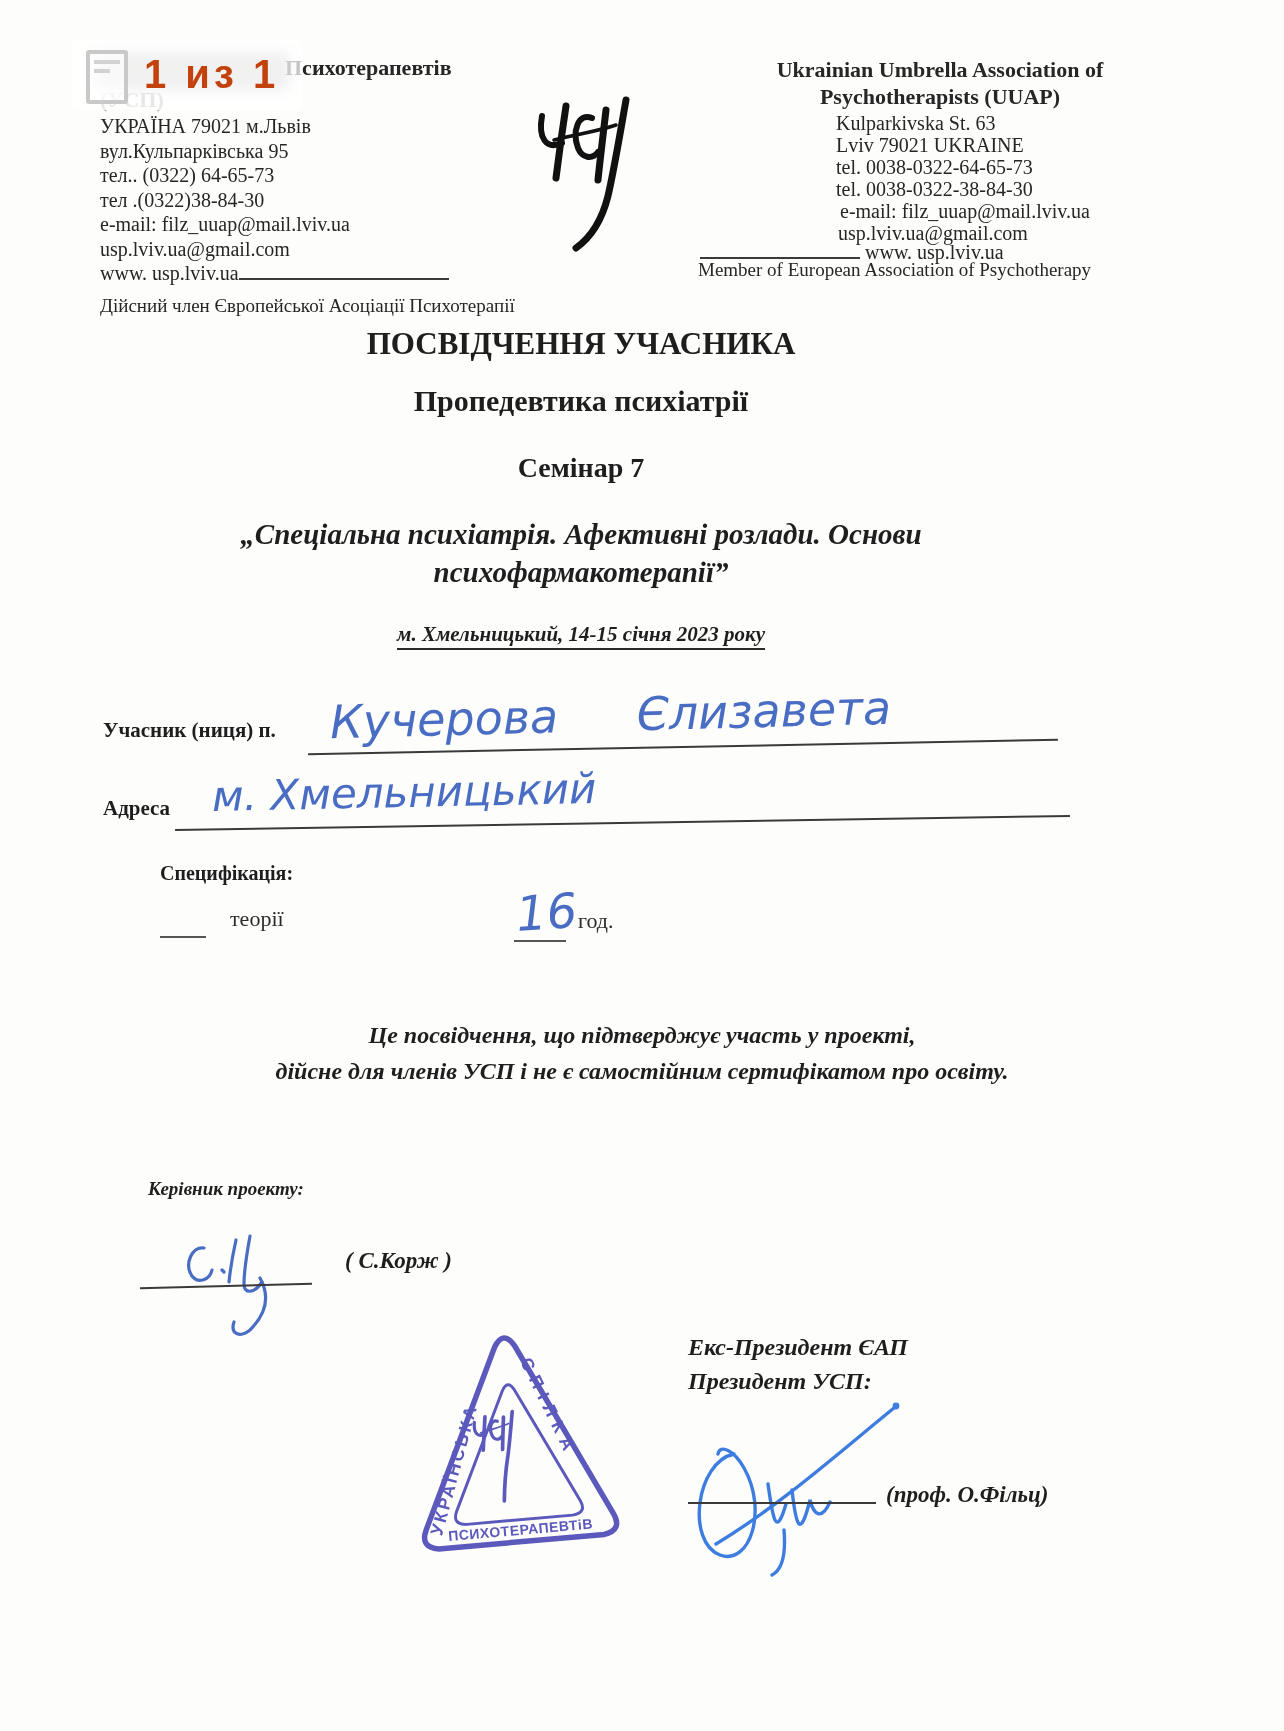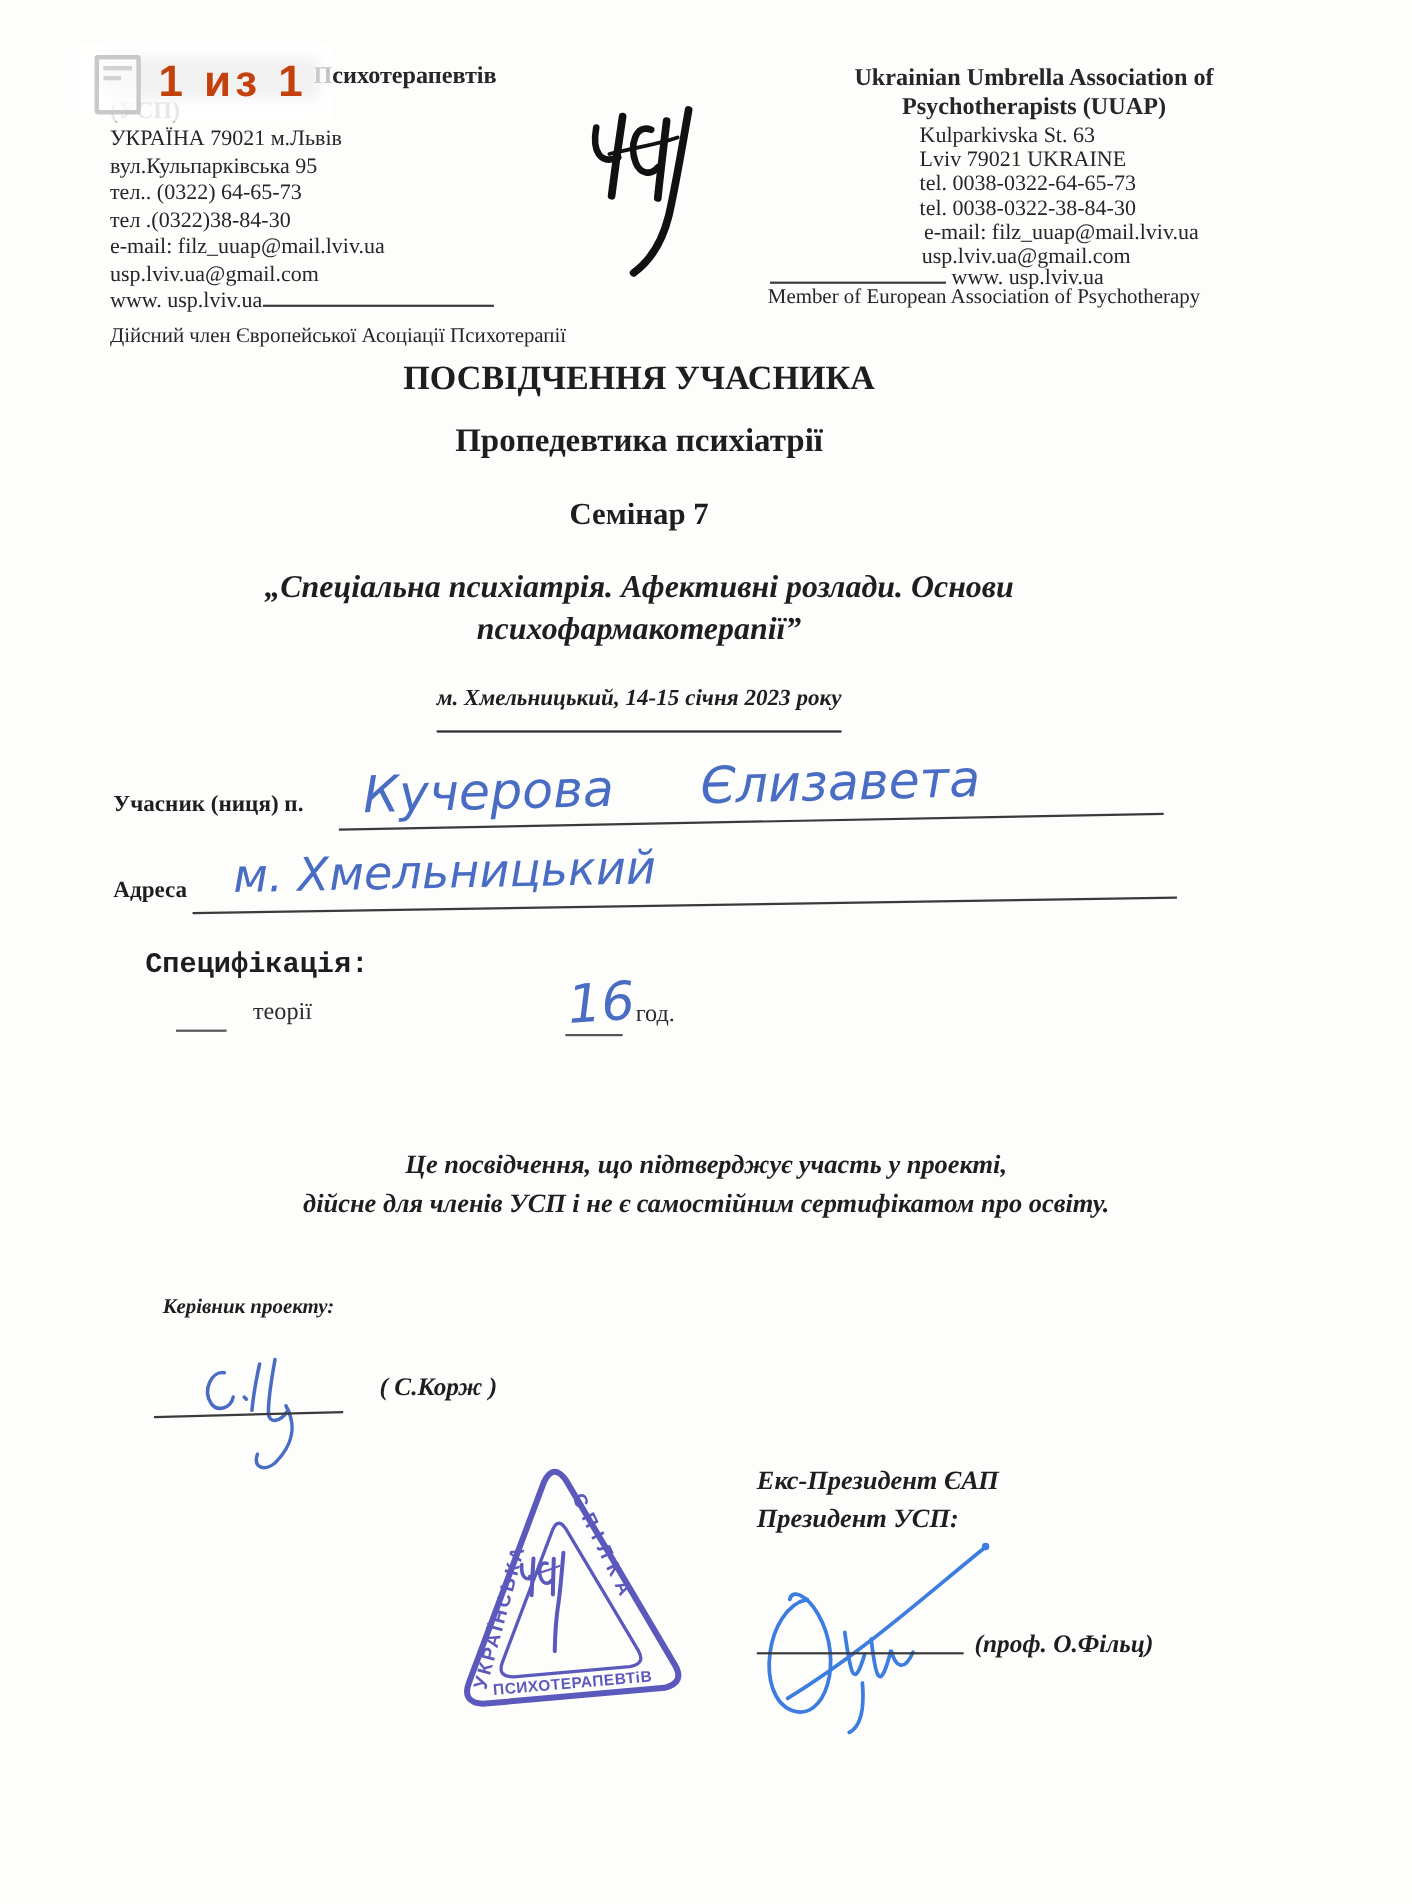--- a/index.html
+++ b/index.html
@@ -9,21 +9,21 @@
     font-family:"Liberation Serif","DejaVu Serif",serif;
     color:#1e1e1e;
   }
   .abs{position:absolute;}
   .b{font-weight:bold;}
   .bi{font-weight:bold;font-style:italic;}
   .hdr{font-size:20px;line-height:24.5px;color:#262626;}
   .uline{display:inline-block;border-bottom:2px solid #3a3a3a;height:1px;vertical-align:baseline;}
   .rule{border-bottom:2px solid #3a3a3a;height:0;}
   .center-col{left:0;width:1162px;text-align:center;}
-  .center-full{left:0;width:1284px;text-align:center;margin-top:24px;}
+  .center-full{left:0;width:1284px;text-align:center;}
   .hand{
     font-family:"DejaVu Sans",sans-serif;font-style:italic;
     color:#4a6dc4; white-space:nowrap;
   }
   .stamp-rot{transform:rotate(-5deg);}
   .wm-box{
     background:rgba(255,255,255,0.72);
     border-radius:6px;
   }
   .wm-text{
@@ -90,32 +90,32 @@
     </div>
     <div class="abs wm-text" style="left:72px;top:12px;">1 из 1</div>
   </div>
 
   <div class="abs center-col b" style="top:326px;font-size:31px;">ПОСВІДЧЕННЯ УЧАСНИКА</div>
   <div class="abs center-col b" style="top:384px;font-size:30px;">Пропедевтика психіатрії</div>
   <div class="abs center-col b" style="top:452px;font-size:28px;">Семінар 7</div>
   <div class="abs center-col bi" style="top:518px;font-size:29px;">„Спеціальна психіатрія. Афективні розлади. Основи</div>
   <div class="abs center-col bi" style="top:556px;font-size:29px;">психофармакотерапії”</div>
   <div class="abs center-col" style="top:622px;">
-    <span class="bi" style="font-size:21px;border-bottom:2px solid #2a2a2a;padding-bottom:18px;">м. Хмельницький,  14-15 січня 2023 року</span>
+    <span class="bi" style="font-size:21px;border-bottom:2px solid #2a2a2a;padding-bottom:2px;">м. Хмельницький,  14-15 січня 2023 року</span>
   </div>
 
   <div class="abs b" style="left:103px;top:718px;font-size:21px;">Учасник (ниця) п.</div>
   <div class="abs rule" style="left:308px;top:746px;width:750px;transform:rotate(-1.1deg);"></div>
   <div class="abs hand" style="left:330px;top:688px;font-size:46px;word-spacing:64px;transform:rotate(-1.5deg);">Кучерова Єлизавета</div>
 
   <div class="abs b" style="left:103px;top:796px;font-size:21px;">Адреса</div>
   <div class="abs rule" style="left:175px;top:822px;width:895px;transform:rotate(-0.9deg);"></div>
   <div class="abs hand" style="left:212px;top:768px;font-size:42px;transform:rotate(-1.2deg);">м. Хмельницький</div>
 
-  <div class="abs b" style="left:132px;top:862px;font-size:26px;font-family:Liberation Mono, monospace;">Специфікація:</div>
+  <div class="abs b" style="left:160px;top:862px;font-size:20px;">Специфікація:</div>
   <div class="abs rule" style="left:160px;top:936px;width:46px;border-color:#555;"></div>
   <div class="abs" style="left:230px;top:906px;font-size:22px;color:#2b2b2b;">теорії</div>
   <div class="abs hand" style="left:516px;top:884px;font-size:48px;transform:rotate(-4deg);">16</div>
   <div class="abs rule" style="left:514px;top:940px;width:52px;border-color:#555;"></div>
   <div class="abs" style="left:578px;top:908px;font-size:22px;color:#2b2b2b;">год.</div>
 
   <div class="abs center-full bi" style="top:1022px;font-size:24px;">Це посвідчення, що підтверджує участь у проекті,</div>
   <div class="abs center-full bi" style="top:1058px;font-size:24px;">дійсне для членів УСП  і не є самостійним сертифікатом  про освіту.</div>
 
   <div class="abs bi" style="left:148px;top:1178px;font-size:19px;">Керівник проекту:</div>

